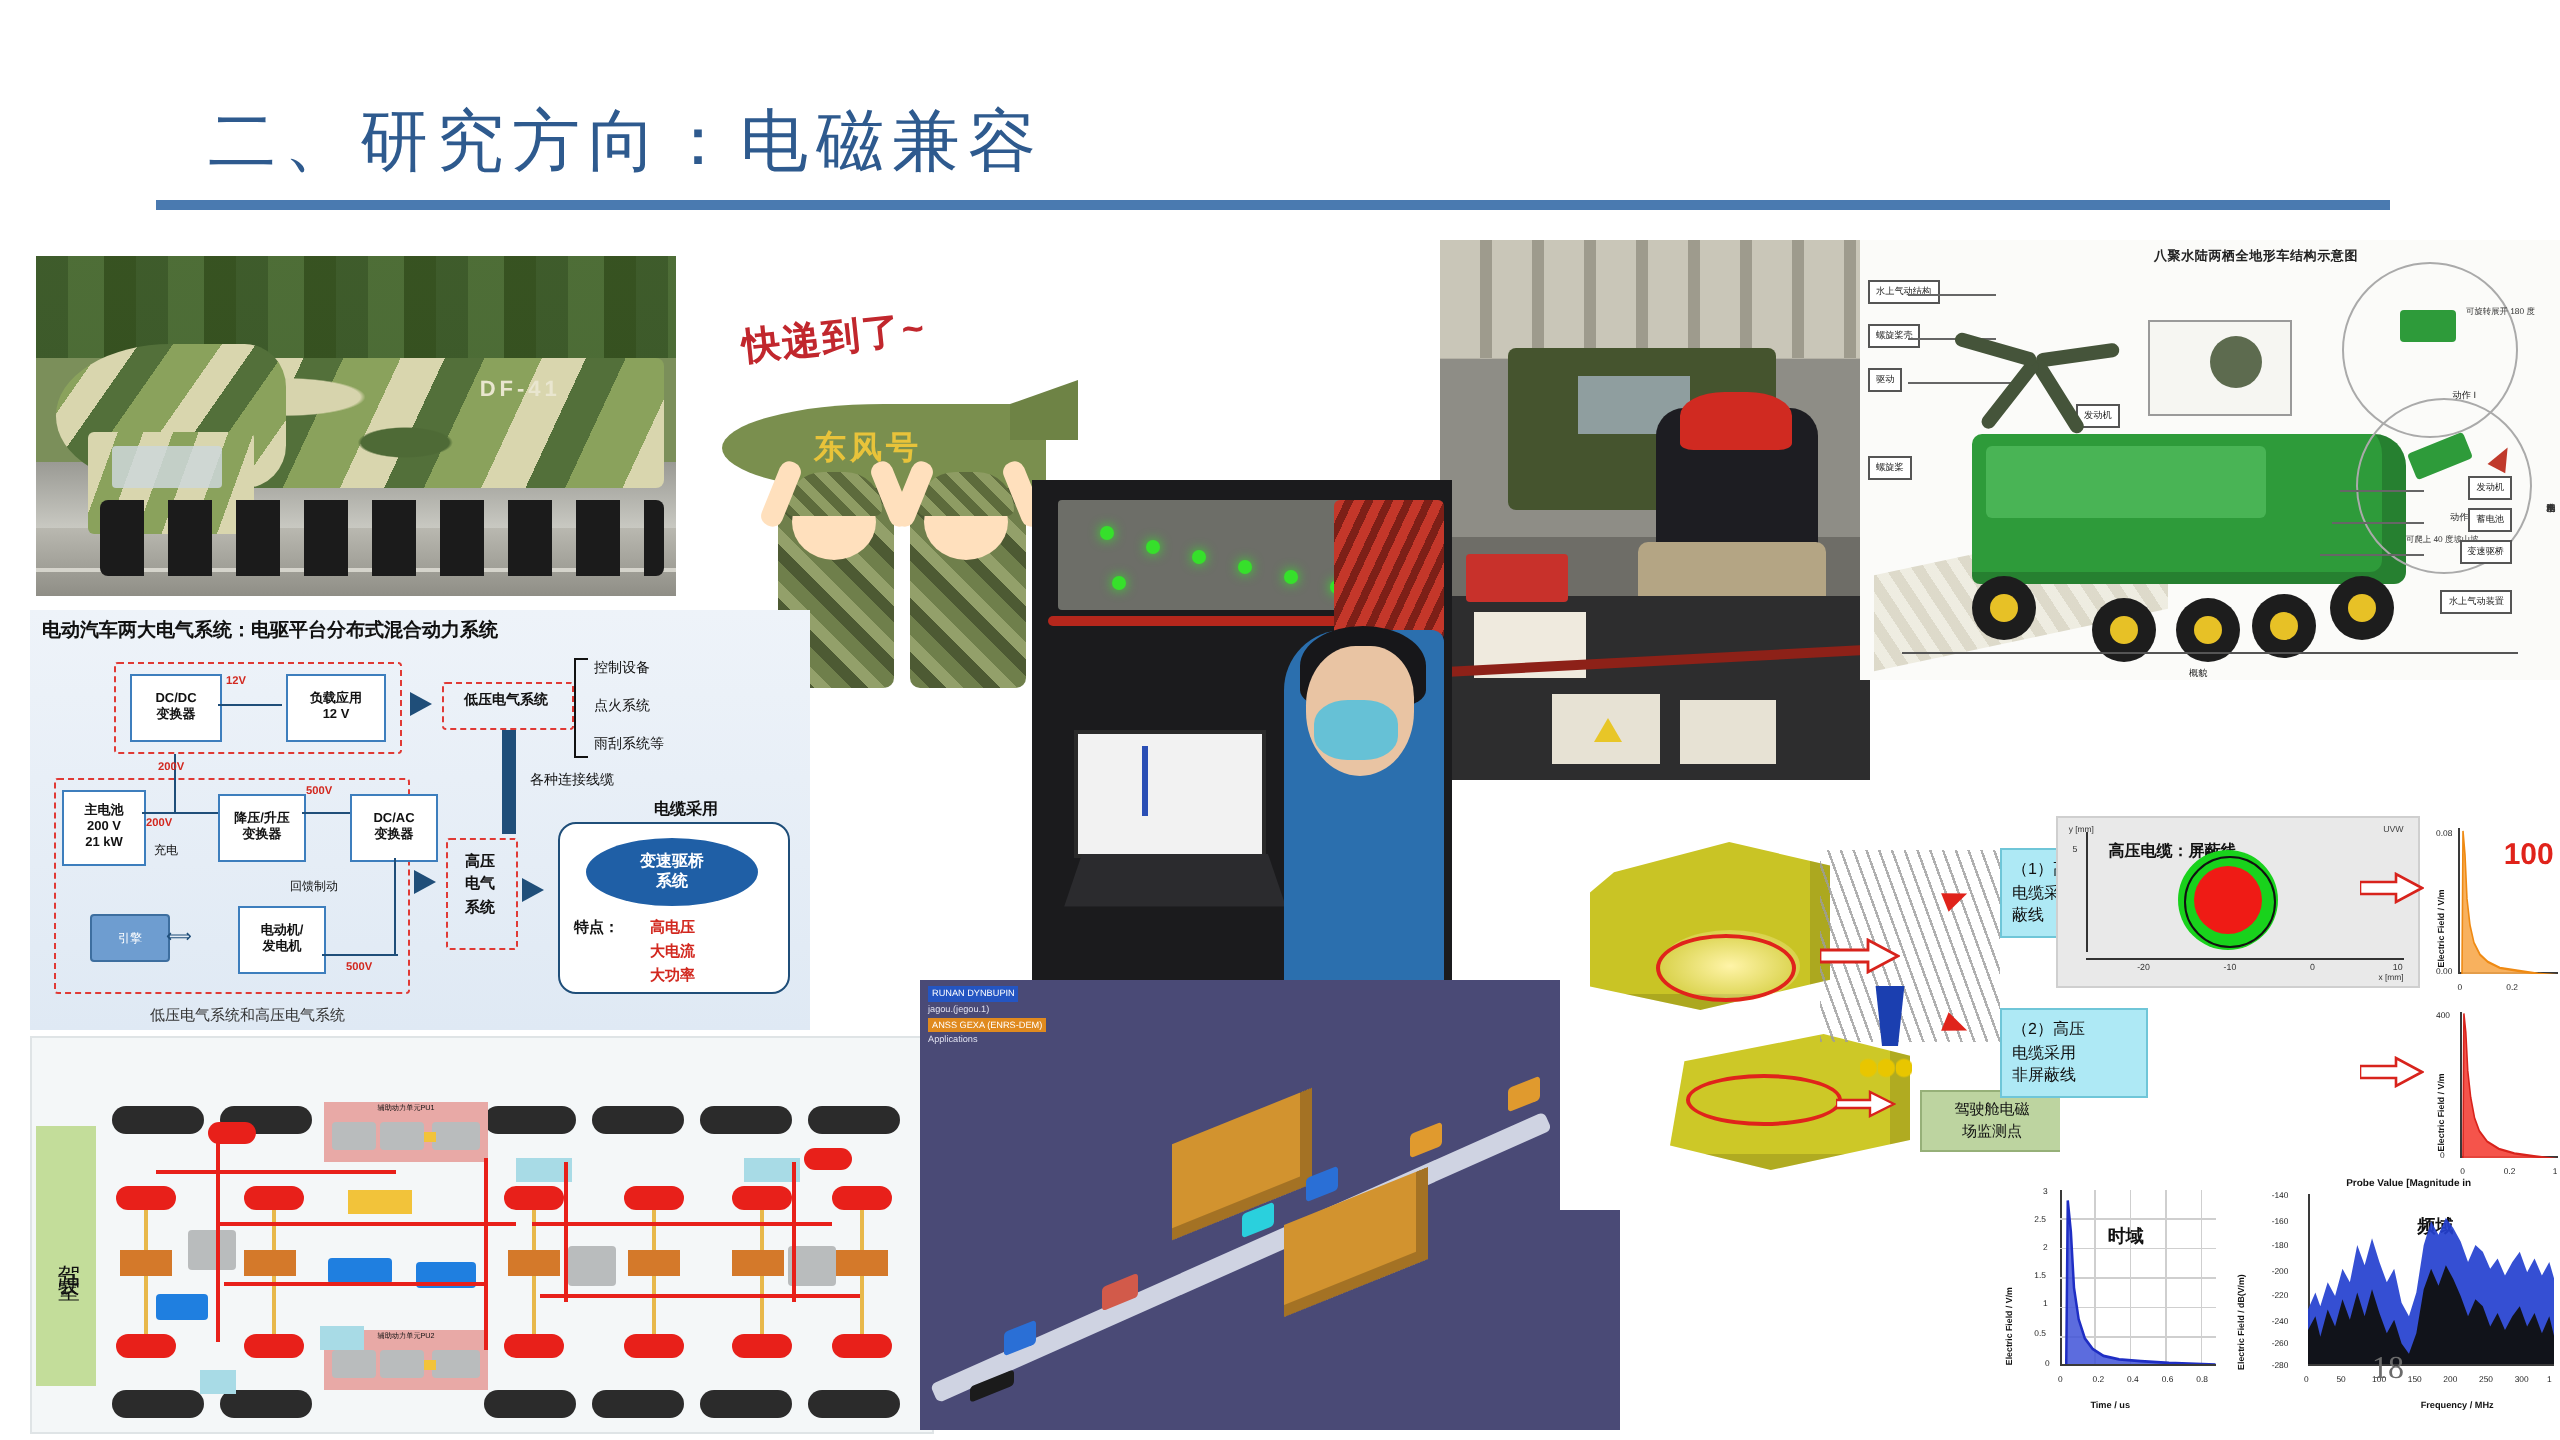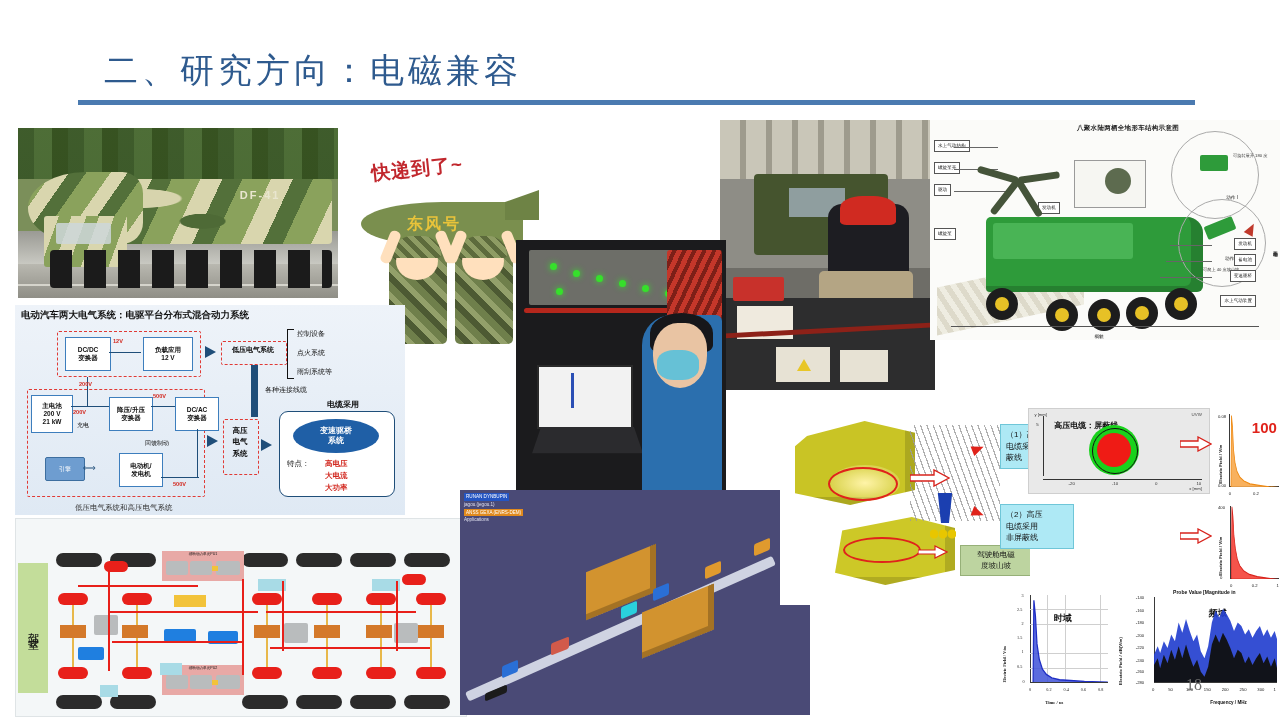--- a/index.html
+++ b/index.html
@@ -376,21 +376,21 @@
     <div class="dash" style="left:208px;top:114px;width:34px;height:54px;"></div>
     <div style="position:absolute;left:208px;top:120px;width:34px;text-align:center;font-size:7.5px;font-weight:bold;color:#111;white-space:pre-line;line-height:1.5;">高压
 电气
 系统</div>
     <div class="bigarr" style="left:246px;top:134px;"></div>
 
     <div style="position:absolute;left:276px;top:94px;width:104px;text-align:center;font-size:8px;font-weight:bold;color:#111;">电缆采用</div>
     <div class="round" style="left:264px;top:106px;width:114px;height:84px;"></div>
     <div class="oval" style="left:278px;top:114px;width:86px;height:34px;white-space:pre-line;">变速驱桥
 系统</div>
-    <div style="position:absolute;left:272px;top:154px;font-size:7.5px;font-weight:normal;color:#111;">特点：</div>
+    <div style="position:absolute;left:272px;top:154px;font-size:7.5px;font-weight:bold;color:#111;">特点：</div>
     <div style="position:absolute;left:310px;top:154px;font-size:7.5px;font-weight:bold;color:#d2281f;">高电压</div>
     <div style="position:absolute;left:310px;top:166px;font-size:7.5px;font-weight:bold;color:#d2281f;">大电流</div>
     <div style="position:absolute;left:310px;top:178px;font-size:7.5px;font-weight:bold;color:#d2281f;">大功率</div>
 
     <div style="position:absolute;left:60px;bottom:2px;font-size:7.5px;color:#333;">低压电气系统和高压电气系统</div>
   </div>
 
   <div class="panel edrive">
 
     <div class="tseg" style="left:40px;top:34px;width:46px;"></div>
@@ -531,21 +531,21 @@
       <svg width="40" height="18" viewBox="0 0 40 18">
           <path d="M0 6 h24 V1 l15 8 -15 8 V12 H0 Z" fill="#fff" stroke="#d8231c" stroke-width="1.4"></path>
         </svg>
     </div>
     <div class="hollowarrow" style="left:55%;top:70%;">
       <svg width="30" height="14" viewBox="0 0 30 14">
           <path d="M0 5 h17 V1 l12 6 -12 6 V9 H0 Z" fill="#fff" stroke="#d8231c" stroke-width="1.2"></path>
         </svg>
     </div>
     <div class="tag" style="left:72%;top:70%;width:60px;white-space:pre-line;">驾驶舱电磁
-度坡山坡</div>
+场监测点</div>
   </div>
 
   <div class="callout" style="left:1000px;top:424px;width:62px;white-space:pre-line;">（1）高压
 电缆采用屏
 蔽线</div>
   <div class="callout" style="left:1000px;top:504px;width:62px;white-space:pre-line;">（2）高压
 电缆采用
 非屏蔽线</div>
 
   <div class="redarrow" style="left:972px;top:444px;transform:rotate(-22deg);"></div>
@@ -603,21 +603,21 @@
     <div class="ptick" style="left:4px;bottom:13%;">0</div>
     <div class="ptick" style="left:22%;bottom:4%;">0</div>
     <div class="ptick" style="left:56%;bottom:4%;">0.2</div>
     <div class="ptick" style="right:2%;bottom:4%;">1</div>
     <svg style="position:absolute;left:22%;top:6%;width:76%;height:80%;" viewBox="0 0 100 100" preserveAspectRatio="none">
       <path d="M3 100 L4 1 L6 14 L8 40 L11 58 L15 72 L20 81 L28 88 L40 93 L56 96 L76 98 L100 100 Z" fill="#f4453c" opacity=".92"></path>
       <path d="M3 100 L4 1 L6 14 L8 40 L11 58 L15 72 L20 81 L28 88 L40 93 L56 96 L76 98 L100 100" fill="none" stroke="#d8231c" stroke-width="1.6"></path>
     </svg>
   </div>
 
-  <div class="plot" style="left:1002px;top:588px;width:108px;height:118px;font-family:Liberation Serif, serif;">
+  <div class="plot" style="left:1002px;top:588px;width:108px;height:118px;">
     <div class="pax" style="left:26%;top:6%;width:.9px;height:74%;"></div>
     <div class="pax" style="left:26%;bottom:20%;width:72%;height:.9px;"></div>
     <div style="position:absolute;left:26%;top:6%;width:72%;height:74%;background:
         repeating-linear-gradient(90deg,transparent 0 17px,#cfcfcf 17px 17.8px),
         repeating-linear-gradient(180deg,transparent 0 14px,#cfcfcf 14px 14.8px);"></div>
     <div class="pylab" style="left:0;top:10%;height:70%;">Electric Field / V/m</div>
     <div class="ptick" style="left:18%;top:4%;">3</div>
     <div class="ptick" style="left:14%;top:16%;">2.5</div>
     <div class="ptick" style="left:18%;top:28%;">2</div>
     <div class="ptick" style="left:14%;top:40%;">1.5</div>

